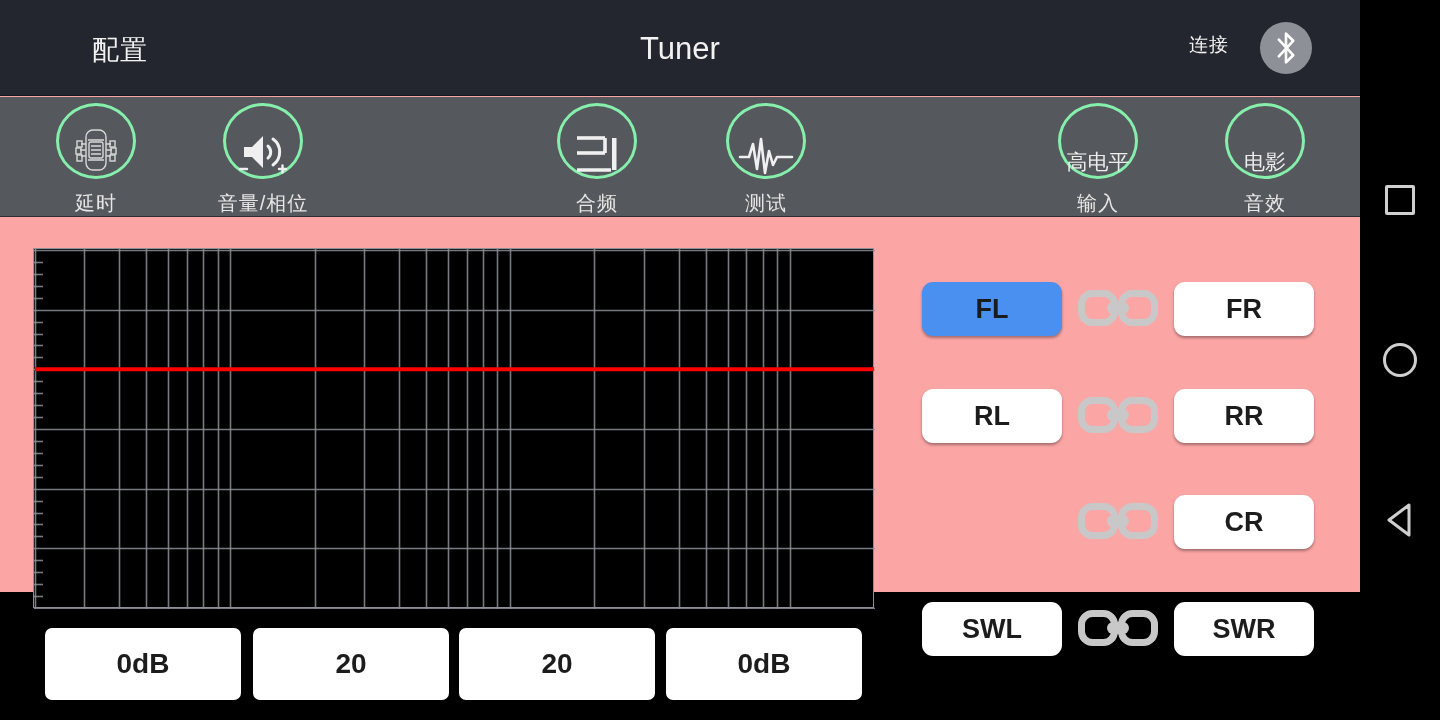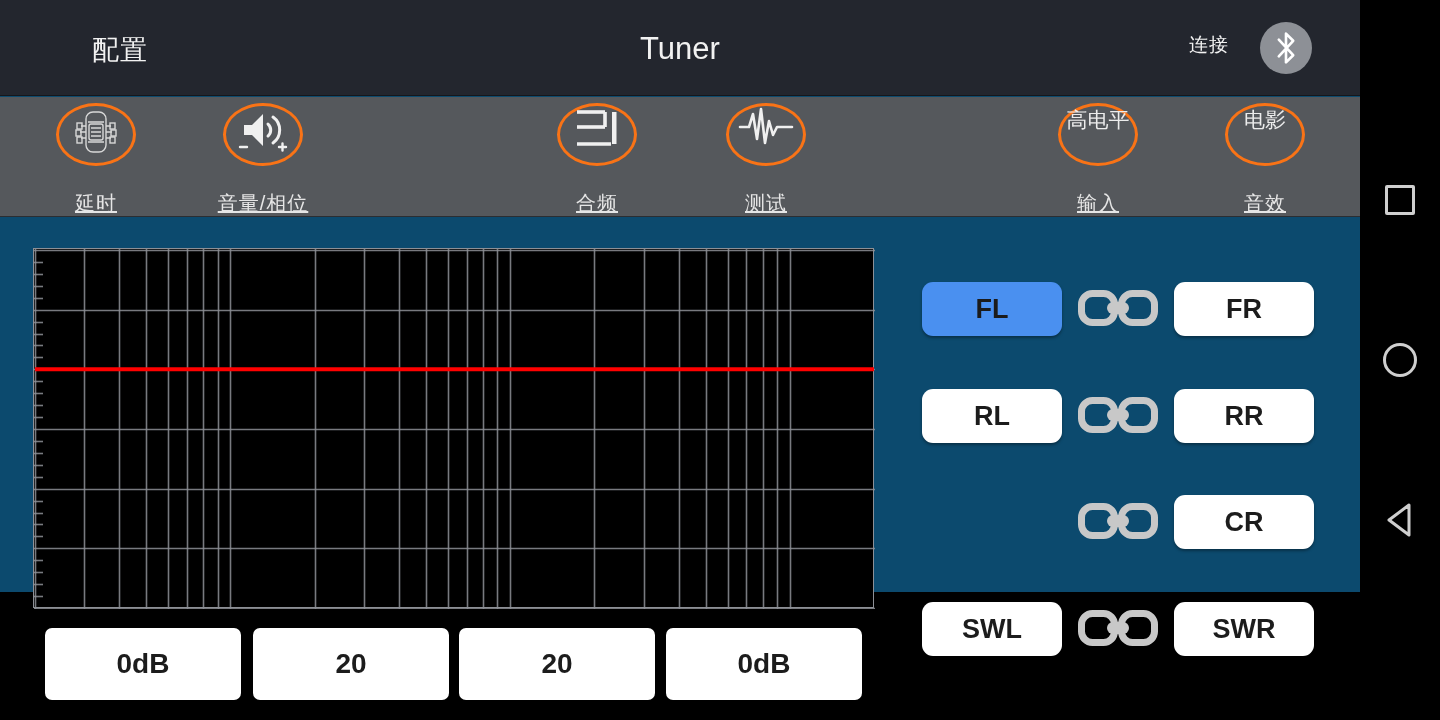--- a/index.html
+++ b/index.html
@@ -8,21 +8,21 @@
     background: #000;
     font-family: "Liberation Sans", "DejaVu Sans", sans-serif;
     overflow: hidden;
   }
   #root { position: relative; width: 1440px; height: 720px; }
 
   
   .app {
     position: absolute; left: 0; top: 0;
     width: 1360px; height: 592px;
-    background: #0c4a6e;
+    background: #fca5a5;
   }
 
   
   .header {
     position: absolute; left: 0; top: 0;
     width: 1360px; height: 96px;
     background: #23262e;
     border-bottom: 1px solid #15171c;
   }
   .hdr-left {
@@ -51,30 +51,30 @@
     background: #55585c;
     border-bottom: 1px solid #2b2e32;
   }
   .tool {
     position: absolute; top: 0; width: 170px; height: 120px;
     display: flex; flex-direction: column; align-items: center;
   }
   .tool .circle {
     margin-top: 6px;
     width: 80px; height: 80px; border-radius: 50%;
-    border: 3px solid #f97316;
-    display: flex; align-items: flex-start; justify-content: center;
+    border: 3px solid #86efac;
+    display: flex; align-items: flex-end; justify-content: center;
     background: transparent;
   }
   .tool.active .circle {
     border-color: #1ec8f0;
     box-shadow: 0 0 10px rgba(30,200,240,.85), inset 0 0 6px rgba(30,200,240,.4);
   }
   .tool .tlabel {
-    margin-top: 24px; font-size: 20px; color: #e6e6e6; letter-spacing: 1px; text-decoration: underline;
+    margin-top: 11px; font-size: 20px; color: #e6e6e6; letter-spacing: 1px;
   }
   .tool.active .tlabel { color: #1ec8f0; }
   .circle-text { font-size: 21px; color: #ececec; letter-spacing: 0px; }
 
   
   .graph-wrap {
     position: absolute; left: 33px; top: 248px;
     width: 841px; height: 360px;
     background: #000;
     border: 1px solid #8d9096;

